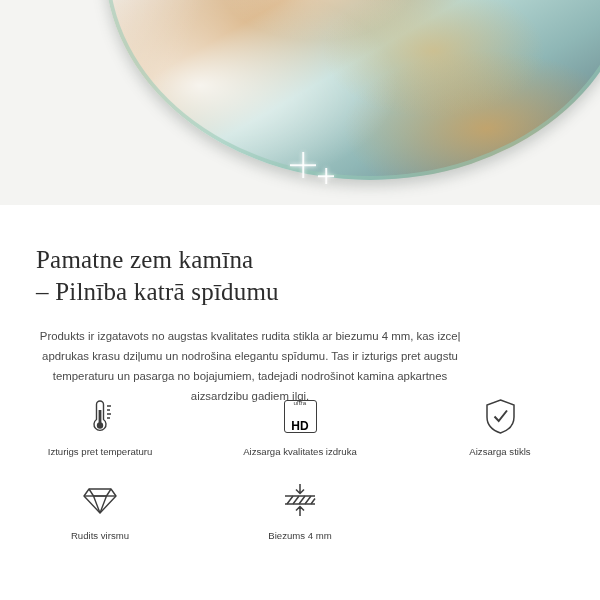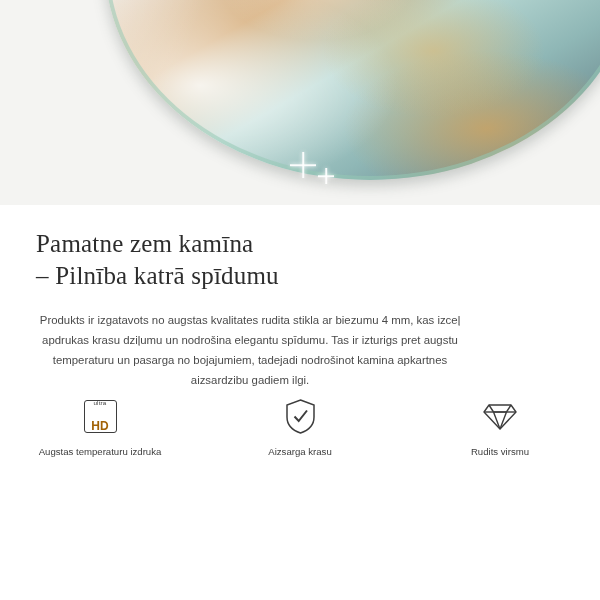--- a/index.html
+++ b/index.html
@@ -98,21 +98,21 @@
   }
   .sparkle-1 { left: 290px; top: 152px; }
   .sparkle-2 { left: 318px; top: 168px; width: 16px; height: 16px; }
   .sparkle-2::before { width: 16px; }
   .sparkle-2::after { height: 16px; }
 
   
   .content {
     position: absolute;
     left: 0;
-    top: 198px;
+    top: 214px;
     width: 500px;
   }
   .headline {
     margin: 0;
     padding: 30px 36px 0 36px;
     font-family: "Liberation Serif", serif;
     font-weight: 400;
     font-size: 25px;
     line-height: 32px;
     color: #2d2d2d;
@@ -176,21 +176,21 @@
     line-height: 1;
   }
   .hd-top {
     font-size: 6.2px;
     letter-spacing: 0.2px;
     color: #3d3d3d;
   }
   .hd-bottom {
     font-size: 12px;
     font-weight: bold;
-    color: #a16207;
+    color: #000000;
     margin-top: 14px;
   }
 </style>
 </head>
 <body>
 
 <div class="page">
 
   <div class="hero">
     <div class="hero-bg"></div>
@@ -203,50 +203,73 @@
   <div class="content">
     <h1 class="headline">
       <span>Pamatne zem kamīna</span>
       <span class="line2">– Pilnība katrā spīdumu</span>
     </h1>
     <p class="paragraph">Produkts ir izgatavots no augstas kvalitates rudita stikla ar biezumu 4 mm, kas izceļ apdrukas krasu dziļumu un nodrošina elegantu spīdumu. Tas ir izturigs pret augstu temperaturu un pasarga no bojajumiem, tadejadi nodrošinot kamina apkartnes aizsardzibu gadiem ilgi.</p>
   </div>
 
   <div class="features">
 
+    <div class="feature">
+      <div class="feature-icon">
+        <svg class="icon-svg" width="34" height="38" viewBox="0 0 34 38" fill="none" stroke="#3d3d3d" stroke-width="1.4">
+          <path d="M13.5 22.5V7.5a3.5 3.5 0 1 1 7 0v15a6 6 0 1 1-7 0z"></path>
+          <circle cx="17" cy="28.5" r="3.2" fill="#3d3d3d" stroke="none"></circle>
+          <rect x="15.6" y="13" width="2.8" height="14" fill="#3d3d3d" stroke="none"></rect>
+          <path d="M24 9h4M24 13h3M24 17h4M24 21h3"></path>
+        </svg>
+      </div>
+      <div class="feature-label">Izturigs pret temperaturu</div>
+    </div>
 
     <div class="feature">
       <div class="feature-icon">
         <div class="hd-box">
           <span class="hd-top">ultra</span>
           <span class="hd-bottom">HD</span>
         </div>
       </div>
-      <div class="feature-label">Augstas temperaturu izdruka</div>
+      <div class="feature-label">Aizsarga kvalitates izdruka</div>
     </div>
 
     <div class="feature">
       <div class="feature-icon">
         <svg class="icon-svg" width="33" height="38" viewBox="0 0 33 38" fill="none" stroke="#3d3d3d" stroke-width="1.5">
           <path d="M16.5 3 L30 8 V20 C30 28 24 33.5 16.5 36 C9 33.5 3 28 3 20 V8 Z"></path>
           <path d="M10.5 19.5 l4.2 4.5 L23 13.5" stroke-width="2"></path>
         </svg>
       </div>
-      <div class="feature-label">Aizsarga krasu</div>
+      <div class="feature-label">Aizsarga stikls</div>
     </div>
 
     <div class="feature">
       <div class="feature-icon">
         <svg class="icon-svg" width="38" height="34" viewBox="0 0 38 34" fill="none" stroke="#3d3d3d" stroke-width="1.4" stroke-linejoin="round">
           <path d="M8 6 H30 L35 13 L19 30 L3 13 Z"></path>
           <path d="M3 13 H35"></path>
           <path d="M8 6 L12.5 13 L19 30"></path>
           <path d="M30 6 L25.5 13 L19 30"></path>
           <path d="M12.5 13 H25.5"></path>
         </svg>
       </div>
       <div class="feature-label">Rudits virsmu</div>
     </div>
 
 
+    <div class="feature">
+      <div class="feature-icon">
+        <svg class="icon-svg" width="36" height="36" viewBox="0 0 36 36" fill="none" stroke="#3d3d3d" stroke-width="1.5">
+          <path d="M18 2 V11 M14 7.5 L18 11.5 L22 7.5"></path>
+          <path d="M3 14 H33"></path>
+          <path d="M3 22 H33"></path>
+          <path d="M5 22 L11 14 M11 22 L17 14 M17 22 L23 14 M23 22 L29 14 M29 22 L33 16.5"></path>
+          <path d="M18 34 V25 M14 28.5 L18 24.5 L22 28.5"></path>
+        </svg>
+      </div>
+      <div class="feature-label">Biezums 4 mm</div>
+    </div>
 
   </div>
 </div>
 
 </body></html>

